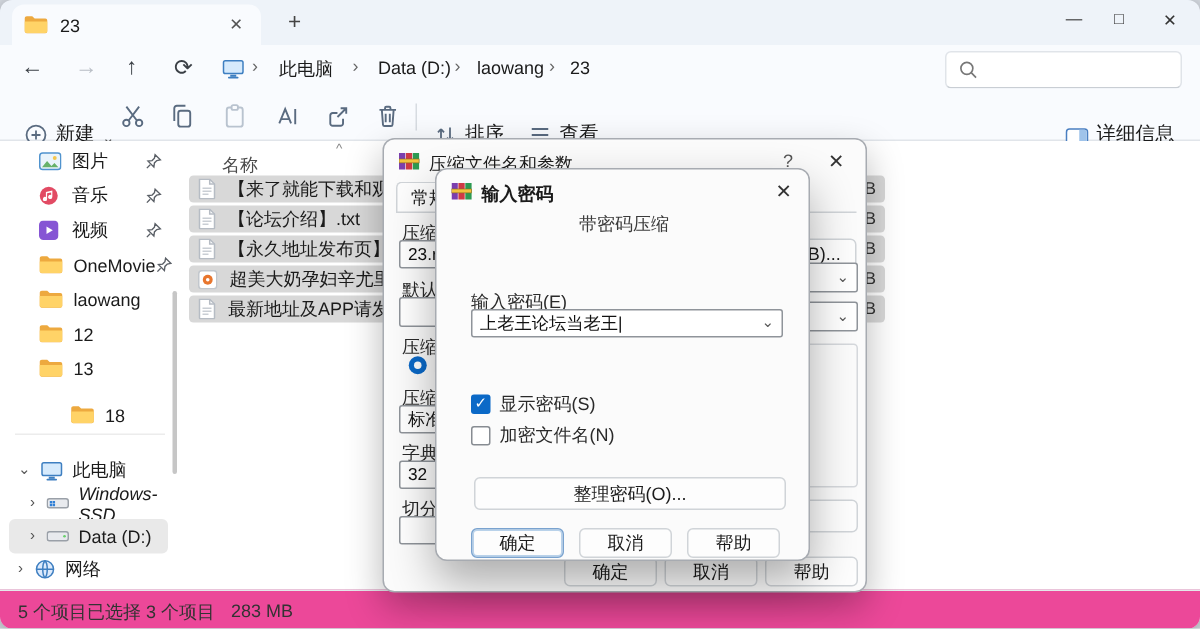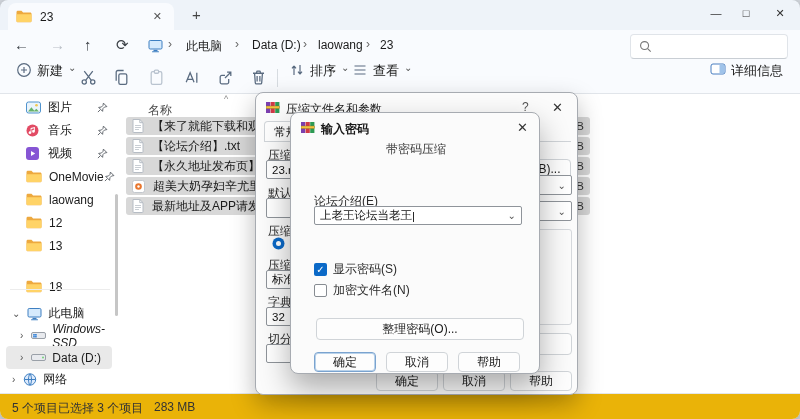--- a/index.html
+++ b/index.html
@@ -16,36 +16,36 @@
   
   .navbar{left:0;top:30px;width:800px;height:32px;background:#f9fbfe;}
   .navbtn{top:6px;font-size:15px;color:#3a3f45;}
   .navbtn.disabled{color:#b9bec6;}
   .crumb{top:8px;font-size:12px;color:#1b1b1b;}
   .crumb-sep{top:7px;font-size:12px;color:#666;}
   .searchbox{left:630px;top:4px;width:158px;height:25px;background:#fff;border:1px solid #e0e4e9;border-bottom-color:#c9ced4;border-radius:4px;display:flex;align-items:center;padding:0 8px;}
   .search-text{font-size:12px;color:#6d7278;flex:1;}
   
   .toolbar{left:0;top:62px;width:800px;height:32px;background:#f9fbfe;border-bottom:1px solid #e1e5ea;}
-  .tbtn{top:0;height:24px;display:flex;align-items:flex-start;gap:5px;font-size:13px;color:#1b1b1b;padding:0 4px;border-radius:4px;}
+  .tbtn{top:12px;height:24px;display:flex;align-items:flex-end;gap:5px;font-size:13px;color:#1b1b1b;padding:0 4px;border-radius:4px;}
   .tico{top:7px;}
   .tdiv{top:7px;width:1px;height:18px;background:#d7dce1;}
   .chev{font-size:10px;color:#555;}
   
   .main{left:0;top:94px;width:800px;height:299px;background:#fff;}
   .side-item{left:0;width:122px;height:23px;display:flex;align-items:center;font-size:12px;color:#1b1b1b;}
   .side-sel{background:#e9e9e9;border-radius:4px;}
   .pin{margin-left:auto;margin-right:14px;}
   .sbar{left:115px;width:3px;background:#c6c6c6;border-radius:2px;}
   .col-head{font-size:12px;color:#4a4a4a;}
   .frow{left:126px;width:464px;height:18px;background:#d8d8d8;border-radius:3px;display:flex;align-items:center;padding:0 6px;}
   .fname{font-size:12px;color:#1b1b1b;margin-left:8px;white-space:nowrap;overflow:hidden;flex:1;}
   .fsize{font-size:11.5px;color:#333;margin-left:8px;}
   
-  .statusbar{left:0;top:393px;width:800px;height:26px;background:#eab308;border-top:1px solid #e4e7ea;}
+  .statusbar{left:0;top:393px;width:800px;height:26px;background:#ec4899;border-top:1px solid #e4e7ea;}
   .status-txt{top:6px;font-size:12px;color:#333;}
   
   .dialog{background:#fbfbfb;border:1px solid #a7abb1;border-radius:8px;box-shadow:0 10px 24px rgba(0,0,0,.28);}
   .dlg-title{font-size:12px;color:#1b1b1b;}
   .dlg-x{font-size:13px;color:#333;}
   .dlabel{font-size:12px;color:#2a2a2a;white-space:nowrap;}
   .dinput{background:#fff;border:1px solid #8f949a;border-radius:2px;font-size:11.5px;color:#111;display:flex;align-items:center;padding:0 5px;}
   .dbtn{background:#fdfdfd;border:1px solid #d0d4d8;border-radius:4px;display:flex;align-items:center;justify-content:center;font-size:12px;color:#1b1b1b;}
   .dbtn.focus{border-color:#7aa3cf;box-shadow:inset 0 0 0 1px #b9d2ea;}
   .cb{width:13px;height:13px;border-radius:2px;display:flex;align-items:center;justify-content:center;}
@@ -264,21 +264,21 @@
     </div>
     <div class="abs side-item" style="top:140px;">
       <span style="margin-left:26px;">
         <svg width="16" height="13" viewBox="0 0 16 13">
             <path d="M.5 2.2C.5 1.4 1.1.8 1.9.8h3.6l1.6 1.6h7.1c.8 0 1.3.6 1.3 1.3v7.2c0 .8-.6 1.3-1.3 1.3H1.9c-.8 0-1.4-.6-1.4-1.3z" fill="#eda93f"></path>
             <path d="M.5 4.3h15v6.4c0 .8-.6 1.3-1.3 1.3H1.9c-.8 0-1.4-.6-1.4-1.3z" fill="#ffd367"></path>
           </svg>
       </span>
       <span style="margin-left:7px;">13</span>
     </div>
-    <div class="abs side-item" style="top:181px;">
+    <div class="abs side-item" style="top:171px;padding-left:21px;">
       <span style="margin-left:26px;">
         <svg width="16" height="13" viewBox="0 0 16 13">
             <path d="M.5 2.2C.5 1.4 1.1.8 1.9.8h3.6l1.6 1.6h7.1c.8 0 1.3.6 1.3 1.3v7.2c0 .8-.6 1.3-1.3 1.3H1.9c-.8 0-1.4-.6-1.4-1.3z" fill="#eda93f"></path>
             <path d="M.5 4.3h15v6.4c0 .8-.6 1.3-1.3 1.3H1.9c-.8 0-1.4-.6-1.4-1.3z" fill="#ffd367"></path>
           </svg>
       </span>
       <span style="margin-left:7px;">18</span>
     </div>
 
     <div class="abs" style="left:10px;top:195px;width:100px;height:1px;background:#ececec;"></div>
@@ -455,21 +455,21 @@
           <rect x="4.6" y="1" width="4.2" height="11" fill="#cf3a45"></rect>
           <rect x="9.2" y="1" width="4.2" height="11" fill="#2d9a53"></rect>
           <rect x="0" y="5" width="13.4" height="2.6" fill="#f2c23e" stroke="#8a6d1d" stroke-width=".4"></rect>
         </svg>
     </span>
     <span class="abs dlg-title" style="left:30px;top:8px;font-weight:600;">输入密码</span>
     <span class="abs dlg-x" style="left:226px;top:7px;">✕</span>
 
     <div class="abs" style="left:0;top:28px;width:250px;text-align:center;font-size:12px;color:#3b3b3b;">带密码压缩</div>
 
-    <span class="abs dlabel" style="left:23px;top:80px;">论坛介绍(E)</span>
+    <span class="abs dlabel" style="left:23px;top:80px;">输入密码(E)</span>
     <div class="abs dinput" style="left:23px;top:93px;width:208px;height:19px;">
       <span>上老王论坛当老王</span>
       <span style="color:#111;">|</span>
       <span class="chev" style="margin-left:auto;">⌄</span>
     </div>
 
     <div class="abs" style="left:23px;top:148px;display:flex;align-items:center;gap:6px;">
       <span class="cb on">✓</span>
       <span class="dlabel">显示密码(S)</span>
     </div>

